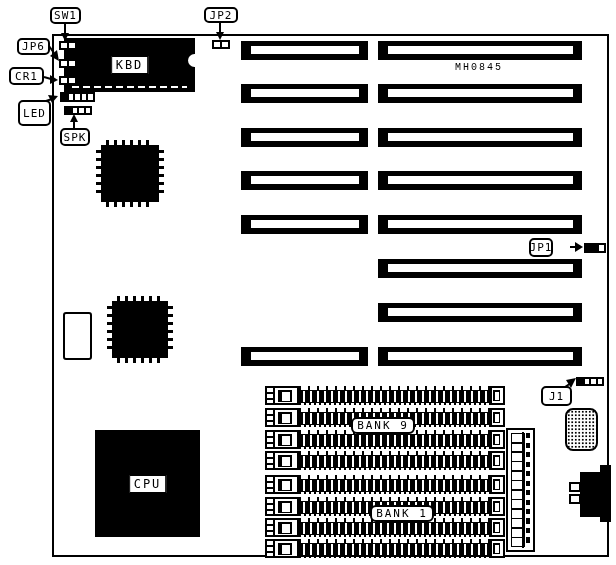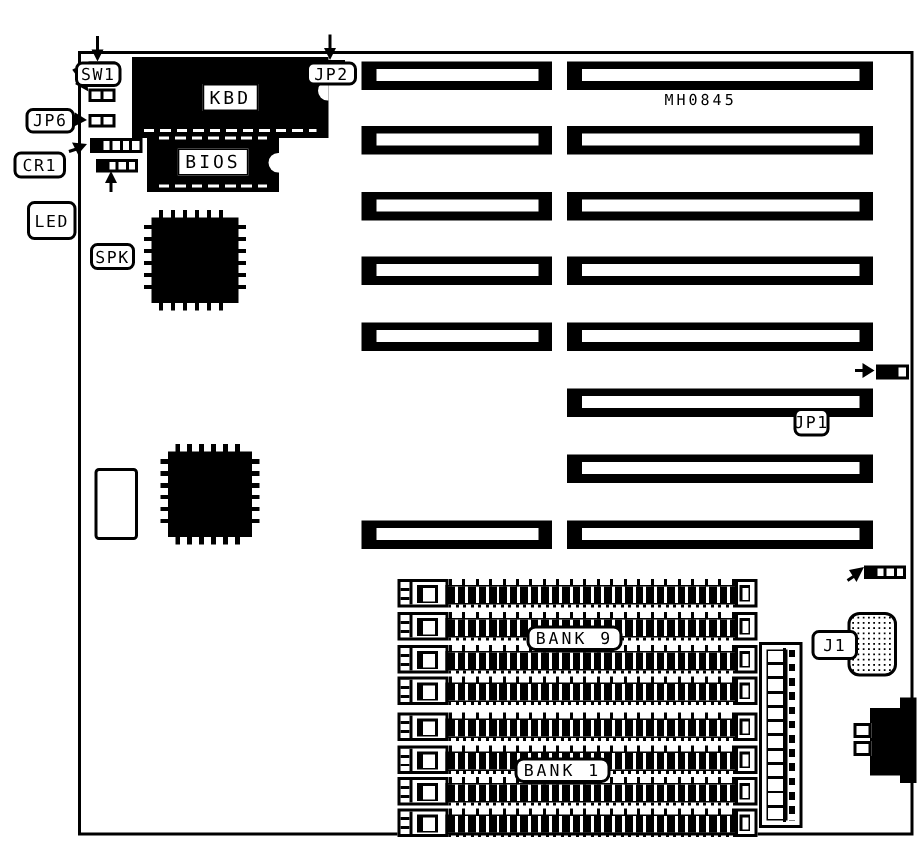--- a/index.html
+++ b/index.html
@@ -5,21 +5,21 @@
   html,body{margin:0;padding:0;background:#fff;}
   #canvas{position:relative;width:616px;height:565px;background:#fff;overflow:hidden;
           font-family:"DejaVu Sans Mono",monospace;color:#000;}
   .abs{position:absolute;box-sizing:border-box;}
 
   
   #board{left:52px;top:34px;width:557px;height:523px;border:2px solid #000;background:#fff;}
 
   
   .co{border:2px solid #000;border-radius:5px;background:#fff;display:flex;align-items:center;
-      justify-content:center;font-size:11px;letter-spacing:1px;line-height:1;z-index:6;margin-top:34px;}
+      justify-content:center;font-size:11px;letter-spacing:1px;line-height:1;z-index:6;}
 
   
   .slot{background:#000;}
   .slot i{position:absolute;left:10px;right:9px;top:5px;bottom:6px;background:#fff;}
 
   
   .chip{background:#000;}
   .chip .lbl{position:absolute;left:50%;top:50%;transform:translate(-50%,-50%);background:#fff;
        padding:1px 4px;font-size:12px;letter-spacing:2px;white-space:nowrap;border:1px solid #000;}
   .dashrow{position:absolute;left:8px;right:8px;height:2px;
@@ -81,21 +81,21 @@
 
   svg.overlay{position:absolute;left:0;top:0;z-index:4;pointer-events:none;}
 </style>
 </head>
 <body>
 
 <div id="canvas">
 
   <div class="abs" id="board"></div>
 
-  <div class="abs" id="modeltext" style="left:443px;top:62px;">MH0845</div>
+  <div class="abs" id="modeltext" style="left:455px;top:62px;font-family:Liberation Mono, monospace;">MH0845</div>
 
   <div class="abs slot" style="left:241px;top:41px;width:127px;height:19px;">
       <i></i>
     </div>
   <div class="abs slot" style="left:241px;top:84px;width:127px;height:19px;">
       <i></i>
     </div>
   <div class="abs slot" style="left:241px;top:128px;width:127px;height:19px;">
       <i></i>
     </div>
@@ -127,33 +127,30 @@
   <div class="abs slot" style="left:378px;top:259px;width:204px;height:19px;">
       <i></i>
     </div>
   <div class="abs slot" style="left:378px;top:303px;width:204px;height:19px;">
       <i></i>
     </div>
   <div class="abs slot" style="left:378px;top:347px;width:204px;height:19px;">
       <i></i>
     </div>
 
-  <div class="abs chip" style="left:88px;top:38px;width:131px;height:54px;">
+  <div class="abs chip" style="left:64px;top:38px;width:131px;height:54px;">
     <div class="dashrow" style="bottom:4px;"></div>
     <div class="notch" style="top:16px;"></div>
     <span class="lbl">KBD</span>
   </div>
 
-  <div class="abs chip" style="left:98px;top:88px;width:88px;height:40px;">
-    <div class="dashrow" style="top:3px;"></div>
-    <div class="dashrow" style="bottom:3px;"></div>
-    <div class="notch" style="top:14px;"></div>
-    <span class="lbl">BIOS</span>
-  </div>
-
+
+  <div class="abs chip" style="left:95px;top:430px;width:105px;height:107px;">
+    <span class="lbl">CPU</span>
+  </div>
 
   <div class="abs qfp" style="left:96px;top:140px;width:68px;height:67px;">
     <div class="ph" style="top:0;"></div>
       <div class="ph" style="bottom:0;"></div>
     <div class="pv" style="left:0;"></div>
       <div class="pv" style="right:0;"></div>
     <div class="body"></div>
   </div>
   <div class="abs qfp" style="left:107px;top:296px;width:66px;height:67px;">
     <div class="ph" style="top:0;"></div>
@@ -317,21 +314,21 @@
         <div class="t"></div>
         <div class="m"></div>
         <div class="d"></div>
       </div>
       <div class="capR">
         <s></s>
       </div>
     </div>
 
   <div class="abs banklbl" style="left:351px;top:417px;width:64px;height:17px;">BANK 9</div>
-  <div class="abs banklbl" style="left:343px;top:505px;width:64px;height:17px;">BANK 1</div>
+  <div class="abs banklbl" style="left:370px;top:505px;width:64px;height:17px;">BANK 1</div>
 
   <div class="abs vconn" style="left:506px;top:428px;width:29px;height:124px;">
     <div class="sq"></div>
       <div class="ln"></div>
       <div class="dash"></div>
   </div>
 
   <div class="abs stip" style="left:565px;top:408px;width:33px;height:43px;"></div>
 
   <div class="abs blk" style="left:600px;top:465px;width:11px;height:57px;"></div>

